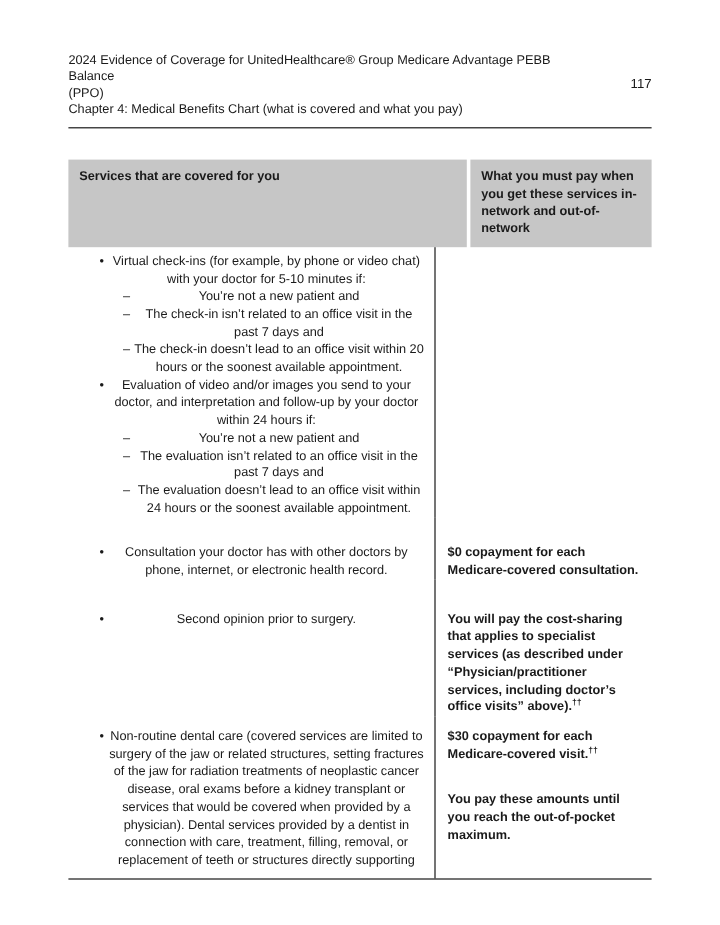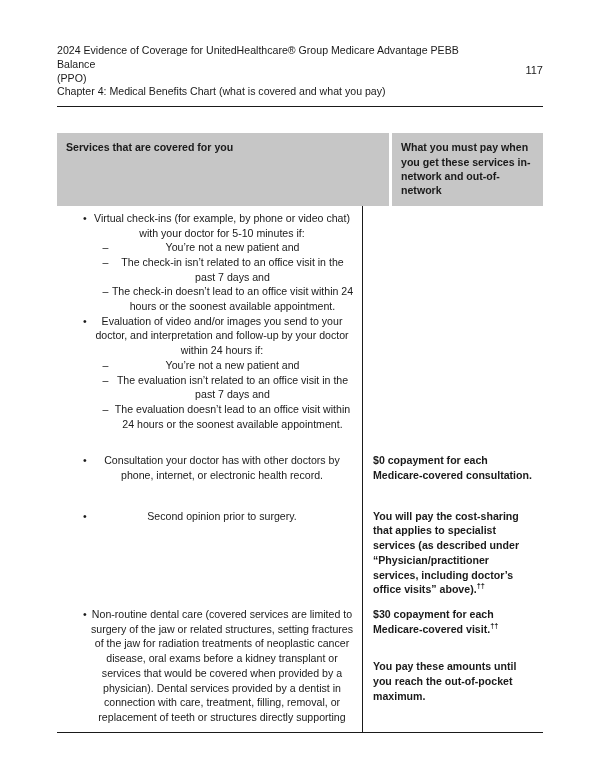--- a/index.html
+++ b/index.html
@@ -93,21 +93,21 @@
                 <div class="sub-item">
                   <span class="dash-glyph">–</span>
                   <div class="sub-text">You’re not a new patient and</div>
                 </div>
                 <div class="sub-item">
                   <span class="dash-glyph">–</span>
                   <div class="sub-text">The check-in isn’t related to an office visit in the past 7 days and</div>
                 </div>
                 <div class="sub-item">
                   <span class="dash-glyph">–</span>
-                  <div class="sub-text">The check-in doesn’t lead to an office visit within 24 hours or the soonest available appointment.</div>
+                  <div class="sub-text">The check-in doesn’t lead to an office visit within 20 hours or the soonest available appointment.</div>
                 </div>
               </div>
             </div>
             <div class="bullet-item">
               <span class="bullet-glyph">•</span>
               <div class="bullet-body">
                 <div class="bullet-text"><span>Evaluation of video and/or images you send to your doctor, and interpretation and follow-up by your doctor within 24 hours if:</span></div>
                 <div class="sub-item">
                   <span class="dash-glyph">–</span>
                   <div class="sub-text">You’re not a new patient and</div>

